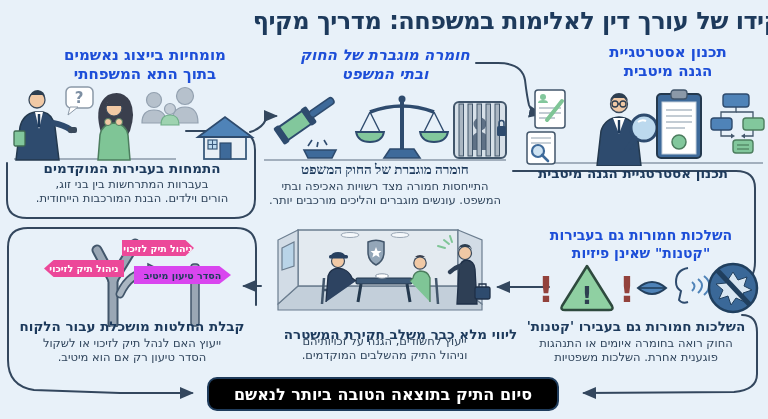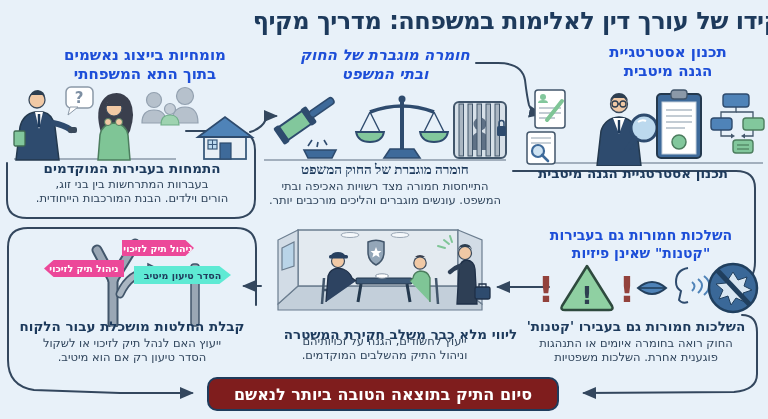--- a/index.html
+++ b/index.html
@@ -20,30 +20,30 @@
   .sec-header.small{font-size:14px;line-height:18px;}
   .box-title{
     font-size:13.5px;font-weight:bold;color:#1d3a5c;text-align:center;
   }
   .box-body{
     font-size:11.5px;color:#30455c;text-align:center;
     white-space:pre-line;line-height:14px;
   }
   .banner{
     left:207px;top:377px;width:352px;height:34px;
-    background:#7f1d1d;border:2.5px solid #1f3c5c;border-radius:10px;
+    background:#000000;border:2.5px solid #1f3c5c;border-radius:10px;
     box-sizing:border-box;display:flex;align-items:center;justify-content:center;
     color:#ffffff;font-size:16px;font-weight:bold;
   }
   .sign{
     display:flex;align-items:center;justify-content:center;
     font-size:9.5px;font-weight:bold;color:#fff;
   }
   .sign.blue{background:#ec4899;}
-  .sign.green{background:#5eead4;color:#1f3c5c;}
+  .sign.green{background:#d946ef;color:#1f3c5c;}
   .sign.pt-right{clip-path:polygon(0 0,88% 0,100% 50%,88% 100%,0 100%);}
   .sign.pt-left{clip-path:polygon(12% 0,100% 0,100% 100%,12% 100%,0 50%);}
   svg{display:block;}
 </style>
 </head>
 <body>
 
 <div class="stage">
 
   <svg class="abs" style="left:0;top:0;" width="768" height="419" viewBox="0 0 768 419">

